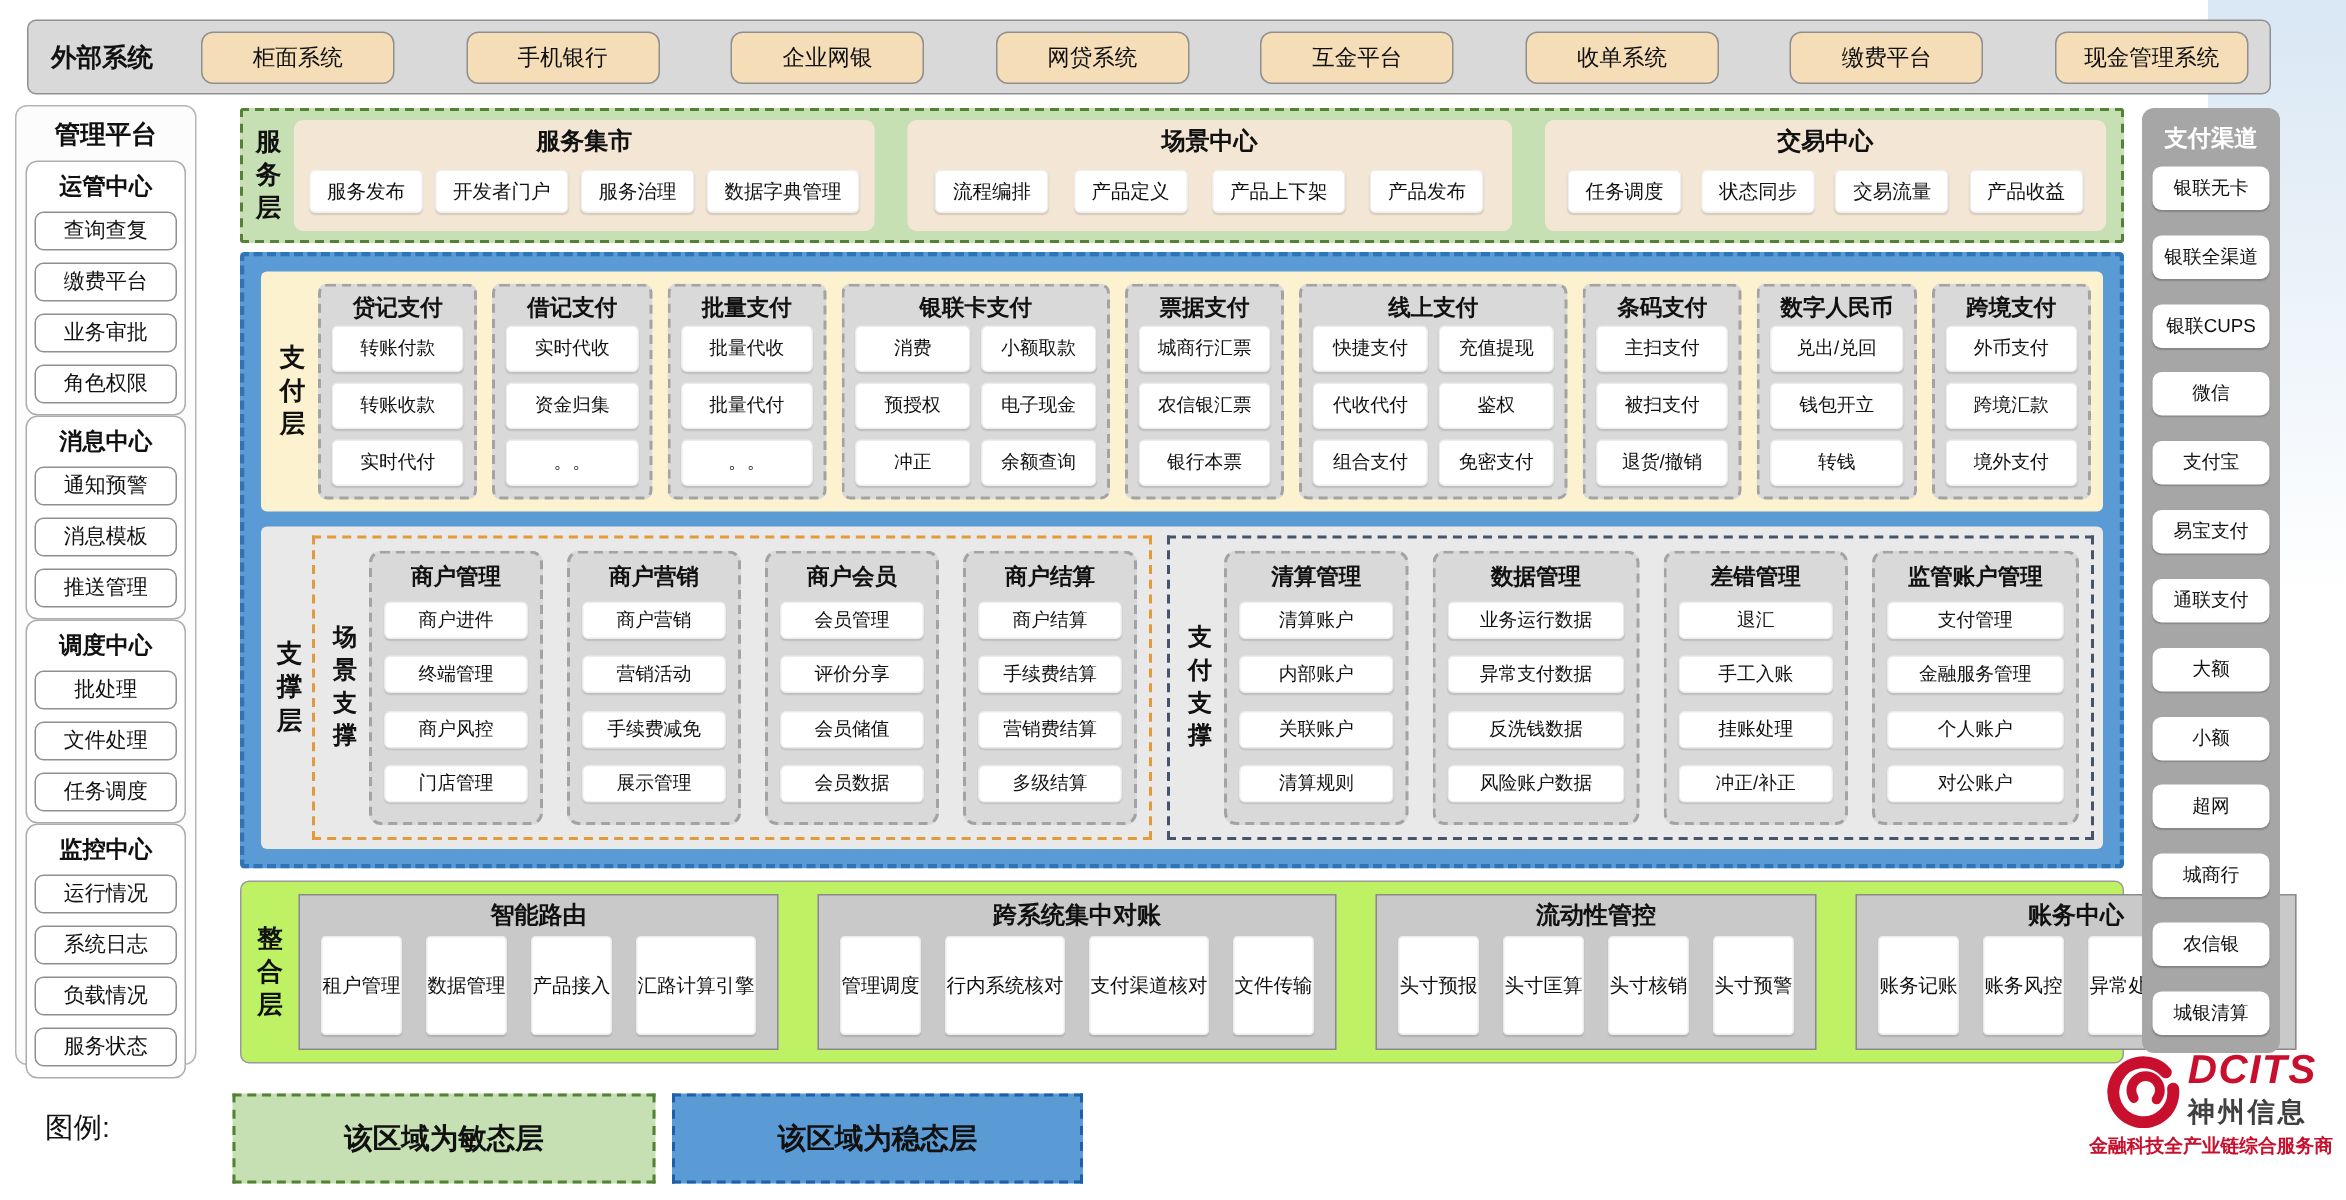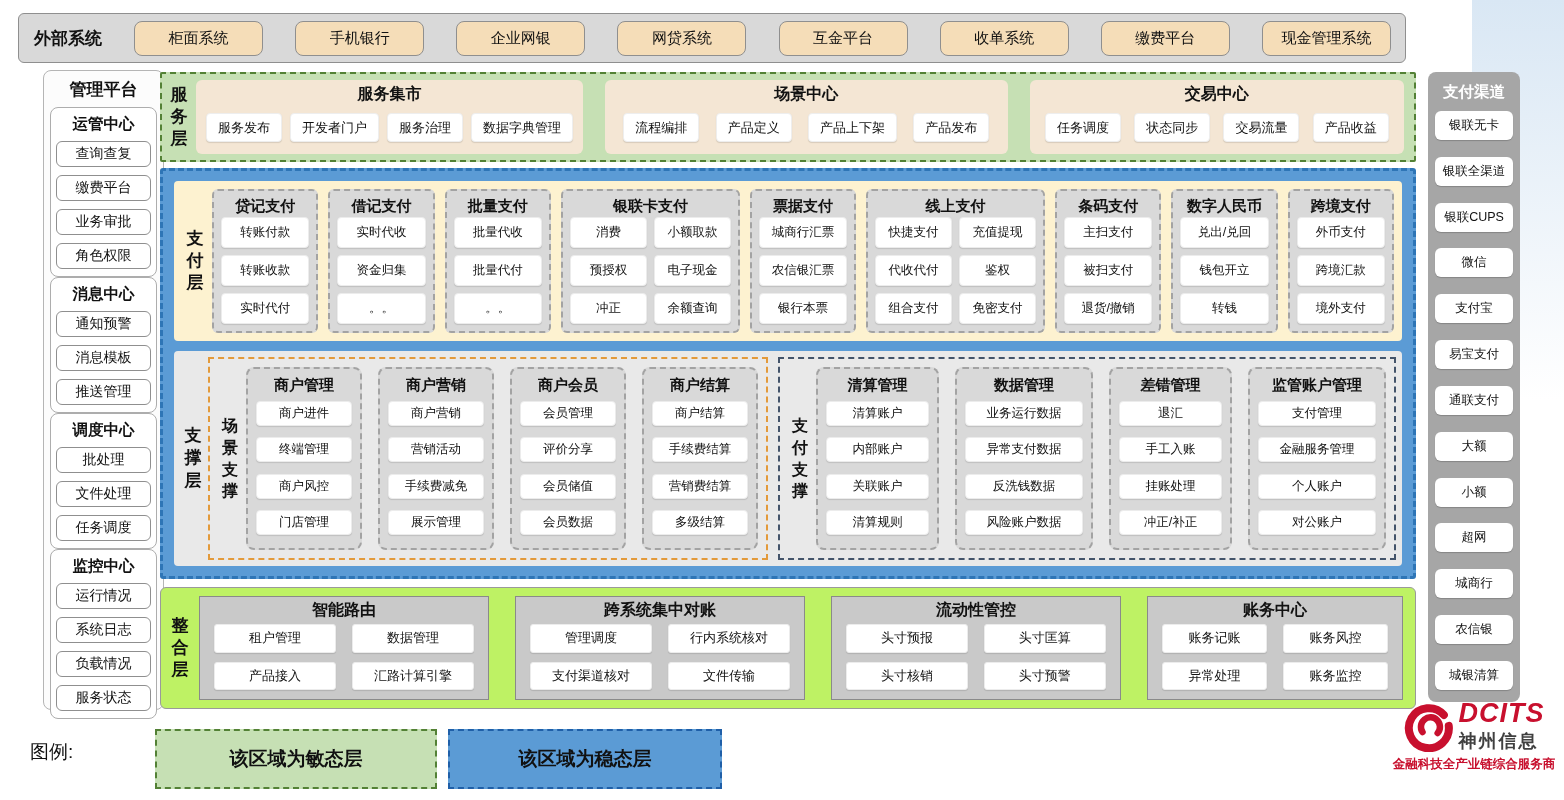--- a/index.html
+++ b/index.html
@@ -2,30 +2,30 @@
 <html><head>
 <meta charset="utf-8">
 <style>
   html,body{margin:0;padding:0;background:#fff;}
   .page{position:relative;width:1564px;height:800px;background:#fff;overflow:hidden;
         font-family:"Liberation Sans","DejaVu Sans",sans-serif;color:#111;}
   .bg-tint{position:absolute;right:0;top:0;width:92px;height:470px;
            background:linear-gradient(180deg,#d9e7f4 0%,rgba(255,255,255,0) 85%);}
 
   
-  .topbar{position:absolute;left:18px;top:13px;width:1388px;height:50px;background:#d9d9d9;
+  .topbar{position:absolute;left:18px;top:13px;width:1496px;height:50px;background:#d9d9d9;
           border:1px solid #8f8f8f;border-radius:6px;display:flex;align-items:center;box-sizing:border-box;}
   .topbar-label{font-weight:bold;font-size:17px;margin-left:15px;white-space:nowrap;}
   .topbar-items{flex:1;display:flex;justify-content:space-between;padding:0 14px 0 32px;}
   .tan-btn{width:127px;height:33px;background:#f5ddb8;border:1px solid #8f8f8f;border-radius:8px;
            display:flex;align-items:center;justify-content:center;font-size:15px;white-space:nowrap;}
 
   
   .left-sidebar{position:absolute;left:10px;top:70px;width:121px;height:640px;background:#fcfcfc;
-                border:1px solid #b5b5b5;border-radius:8px;box-sizing:border-box;display:flex;flex-direction:column;margin-left:33px;}
+                border:1px solid #b5b5b5;border-radius:8px;box-sizing:border-box;display:flex;flex-direction:column;}
   .sidebar-title{font-weight:bold;font-size:17px;text-align:center;padding:7px 0 4px;}
   .sidebar-sections{flex:1;display:flex;flex-direction:column;justify-content:space-between;padding:2px 6px 8px;}
   .sidebar-section{border:1px solid #adadad;border-radius:8px;background:#fff;padding:5px 5px 7px;}
   .section-title{font-weight:bold;font-size:15.5px;text-align:center;margin:1px 0 6px;}
   .section-items{display:flex;flex-direction:column;gap:8px;}
   .white-btn{background:#fff;display:flex;align-items:center;justify-content:center;white-space:nowrap;}
   .sb-btn{height:24px;border:1px solid #8f8f8f;border-radius:6px;font-size:14px;}
 
   
   .main{position:absolute;left:160px;top:72px;width:1256px;}
@@ -74,21 +74,21 @@
   .sup-col.w{flex:1.15;}
   .sup-col .col-items{display:flex;flex-direction:column;justify-content:space-evenly;}
 
   .integration-layer{margin-top:8px;height:122px;background:#bef264;border:1px solid #9a9a9a;border-radius:6px;
                      display:flex;padding:8px 12px 8px 6px;box-sizing:border-box;gap:6px;}
   .int-groups{flex:1;display:flex;gap:26px;}
   .int-group{flex:1;background:#c9c9c9;border:1px solid #8a8a8a;border-radius:0;
              padding:3px 14px 9px;display:flex;flex-direction:column;}
   .int-groups>div:nth-of-type(4){flex:0.87;}
   .int-group .group-title{margin-bottom:3px;}
-  .int-items{flex:1;display:grid;grid-template-columns:1fr 1fr;gap:9px 16px;}
+  .int-items{flex:1;display:grid;grid-template-columns:1fr 1fr 1fr 1fr;gap:9px 16px;}
   .int-btn{border-radius:3px;font-size:13px;border:1px solid #ececec;box-shadow:0 1px 1px rgba(0,0,0,.12);}
 
   
   .right-sidebar{position:absolute;left:1428px;top:72px;width:92px;height:630px;background:#a6a6a6;
                  border-radius:8px;box-sizing:border-box;padding:10px 7px 12px;display:flex;flex-direction:column;}
   .channels-title{color:#fff;font-weight:bold;font-size:15.5px;text-align:center;margin-bottom:8px;white-space:nowrap;}
   .channel-items{flex:1;display:flex;flex-direction:column;justify-content:space-between;}
   .chan-btn{height:29px;border-radius:6px;font-size:12.5px;box-shadow:0 1px 1px rgba(0,0,0,.2);}
 
   

